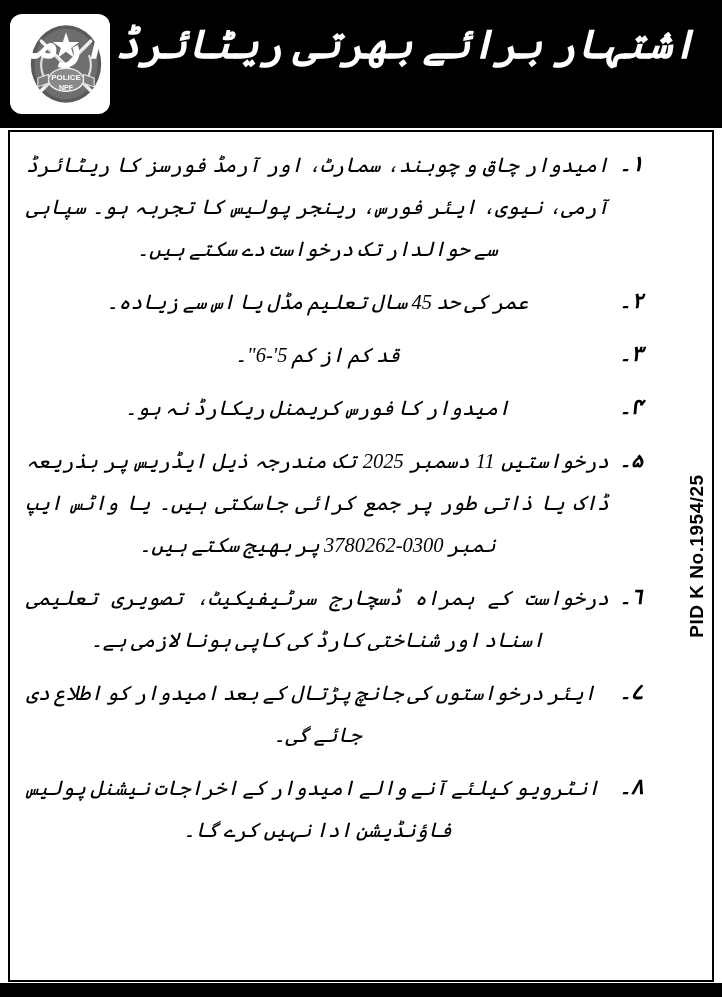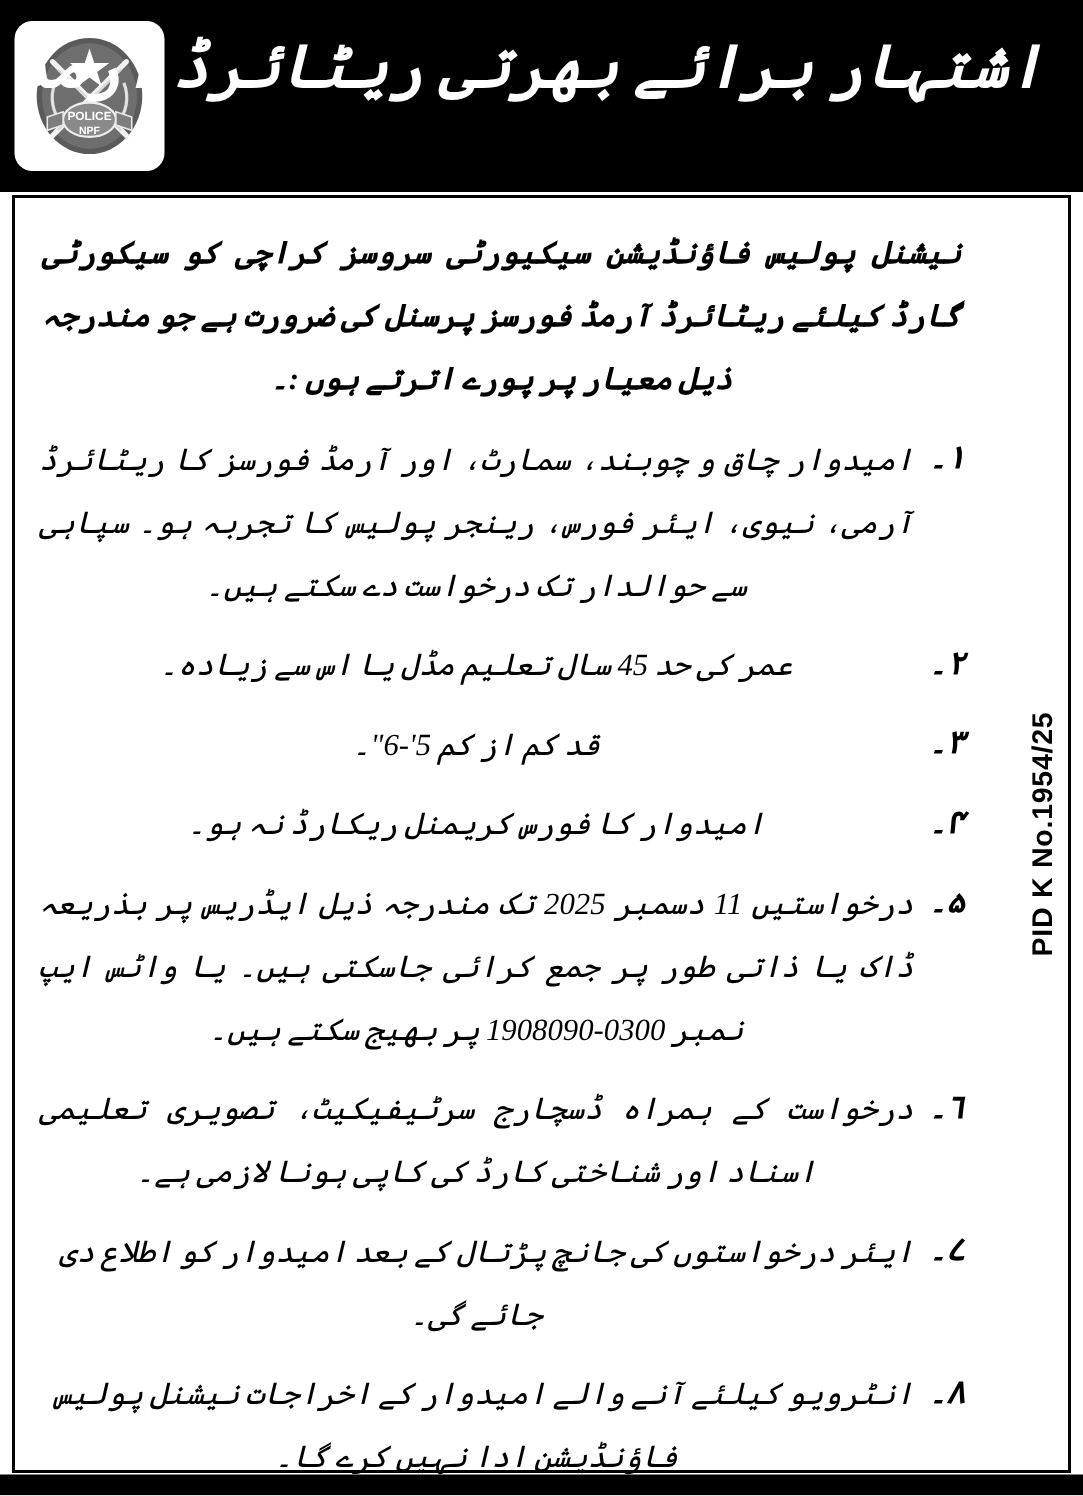--- a/index.html
+++ b/index.html
@@ -44,21 +44,21 @@
     transform-origin:right center;
   }
 
   
   .emblem-box{
     position:absolute;
     left:10px;top:14px;
     width:100px;height:100px;
     background:#fff;
     border-radius:12px;
-    display:flex;align-items:center;justify-content:center;
+    display:flex;align-items:center;justify-content:flex-start;
   }
   .emblem-svg{display:block;}
 
   
   .panel{
     position:absolute;
     left:8px;top:130px;
     width:706px;
     height:852px;
     border:2px solid #000;
@@ -110,21 +110,21 @@
     flex:1 1 auto;
     direction:rtl;
     text-align:justify;
     text-align-last:center;
     font-size:20.5px;
     line-height:2.05;
     font-weight:400;
     font-style:italic;
     word-spacing:-1px;
   }
-  .txt.single{text-align:right;text-align-last:center;}
+  .txt.single{text-align:left;text-align-last:center;}
 
   
   .pid{
     position:absolute;
     right:0px;
     top:130px;
     width:50px;
     height:852px;
     display:flex;
     align-items:center;
@@ -185,21 +185,20 @@
         <path d="M82 66 L70 62 L70 72 L82 76 Z" fill="#7d7d7d" stroke="#e8e8e8" stroke-width="1.2"></path>
       </svg>
     </div>
 
     <div class="banner-title">اشتہار برائے بھرتی ریٹائرڈ آرمڈ فورسز پرسنل</div>
   </div>
 
   <div class="panel">
     <div class="panel-inner">
 
-      <div class="intro">نیشنل پولیس فاؤنڈیشن سیکیورٹی سروسز کراچی کو سیکورٹی گارڈ کیلئے ریٹائرڈ آرمڈ فورسز پرسنل کی ضرورت ہے جو مندرجہ ذیل معیار پر پورے اترتے ہوں :۔</div>
 
       <ul class="list">
 
         <li>
           <span class="num">۱۔</span>
           <span class="txt">امیدوار چاق و چوبند، سمارٹ، اور آرمڈ فورسز کا ریٹائرڈ آرمی، نیوی، ایئر فورس، رینجر پولیس کا تجربہ ہو۔ سپاہی سے حوالدار تک درخواست دے سکتے ہیں۔</span>
         </li>
 
         <li>
           <span class="num">۲۔</span>
@@ -211,21 +210,21 @@
           <span class="txt single">قد کم از کم 5'-6"۔</span>
         </li>
 
         <li>
           <span class="num">۴۔</span>
           <span class="txt single">امیدوار کا فورس کریمنل ریکارڈ نہ ہو۔</span>
         </li>
 
         <li>
           <span class="num">۵۔</span>
-          <span class="txt">درخواستیں 11 دسمبر 2025 تک مندرجہ ذیل ایڈریس پر بذریعہ ڈاک یا ذاتی طور پر جمع کرائی جاسکتی ہیں۔ یا واٹس ایپ نمبر 0300-1908090 پر بھیج سکتے ہیں۔</span>
+          <span class="txt">درخواستیں 11 دسمبر 2025 تک مندرجہ ذیل ایڈریس پر بذریعہ ڈاک یا ذاتی طور پر جمع کرائی جاسکتی ہیں۔ یا واٹس ایپ نمبر 0300-3780262 پر بھیج سکتے ہیں۔</span>
         </li>
 
         <li>
           <span class="num">۶۔</span>
           <span class="txt">درخواست کے ہمراہ ڈسچارج سرٹیفیکیٹ، تصویری تعلیمی اسناد اور شناختی کارڈ کی کاپی ہونا لازمی ہے۔</span>
         </li>
 
         <li>
           <span class="num">۷۔</span>
           <span class="txt single">ایئر درخواستوں کی جانچ پڑتال کے بعد امیدوار کو اطلاع دی جائے گی۔</span>

